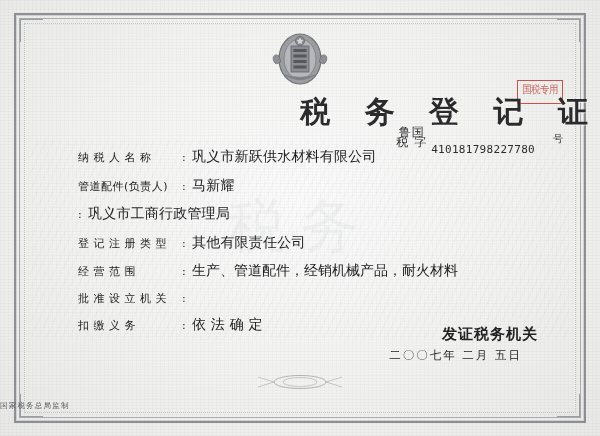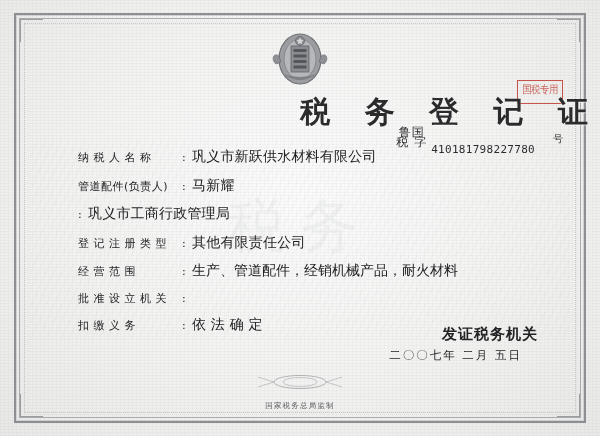--- a/index.html
+++ b/index.html
@@ -212,21 +212,20 @@
     transform: translateX(-50%);
     bottom: 46px;
     width: 96px;
     height: 16px;
     opacity: .55;
   }
   .footer {
     position: absolute;
     left: 0; right: 0;
     bottom: 25px;
-    text-align: center;
     font-size: 7.5px;
     letter-spacing: 1.2px;
     color: #56585b;
     font-family: Liberation Sans, sans-serif;
   }
 
   
   .guilloche {
     position: absolute;
     left: 30px; right: 30px;

